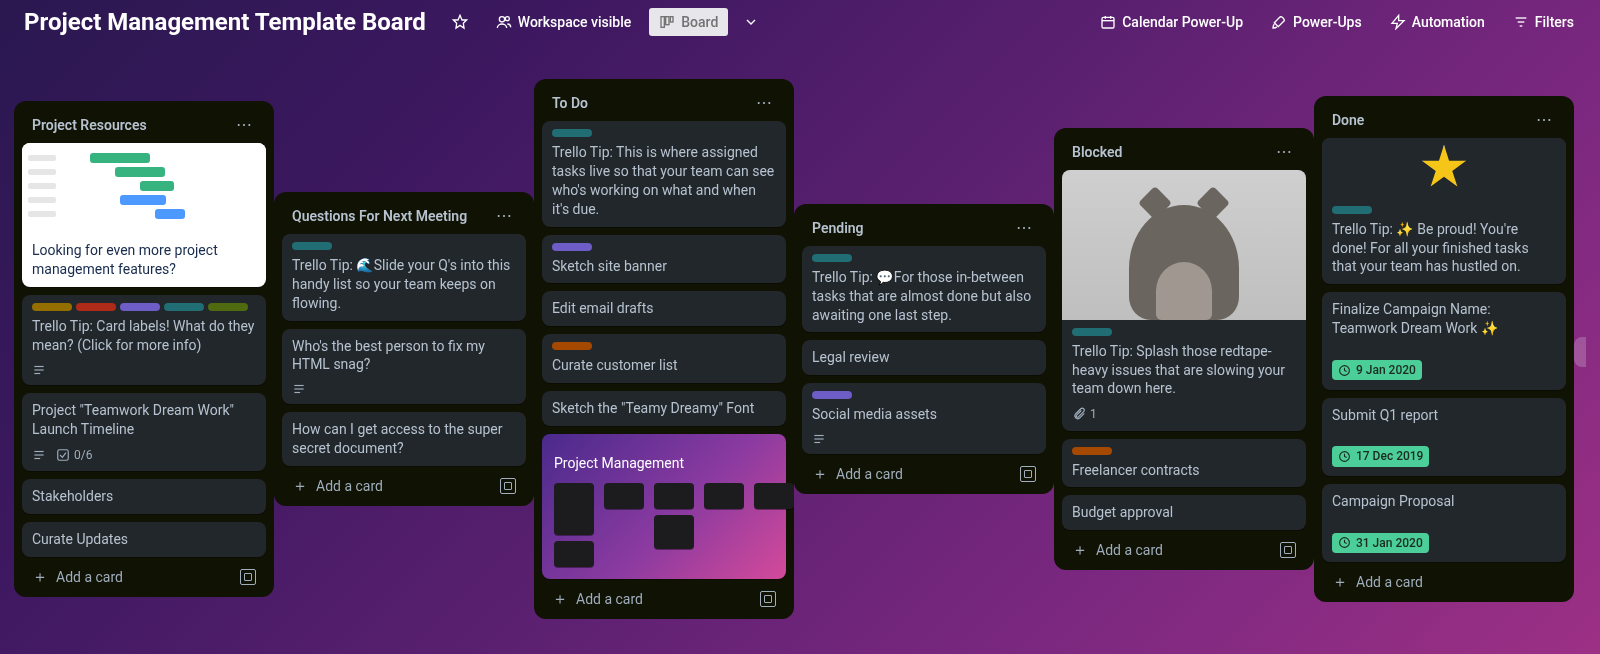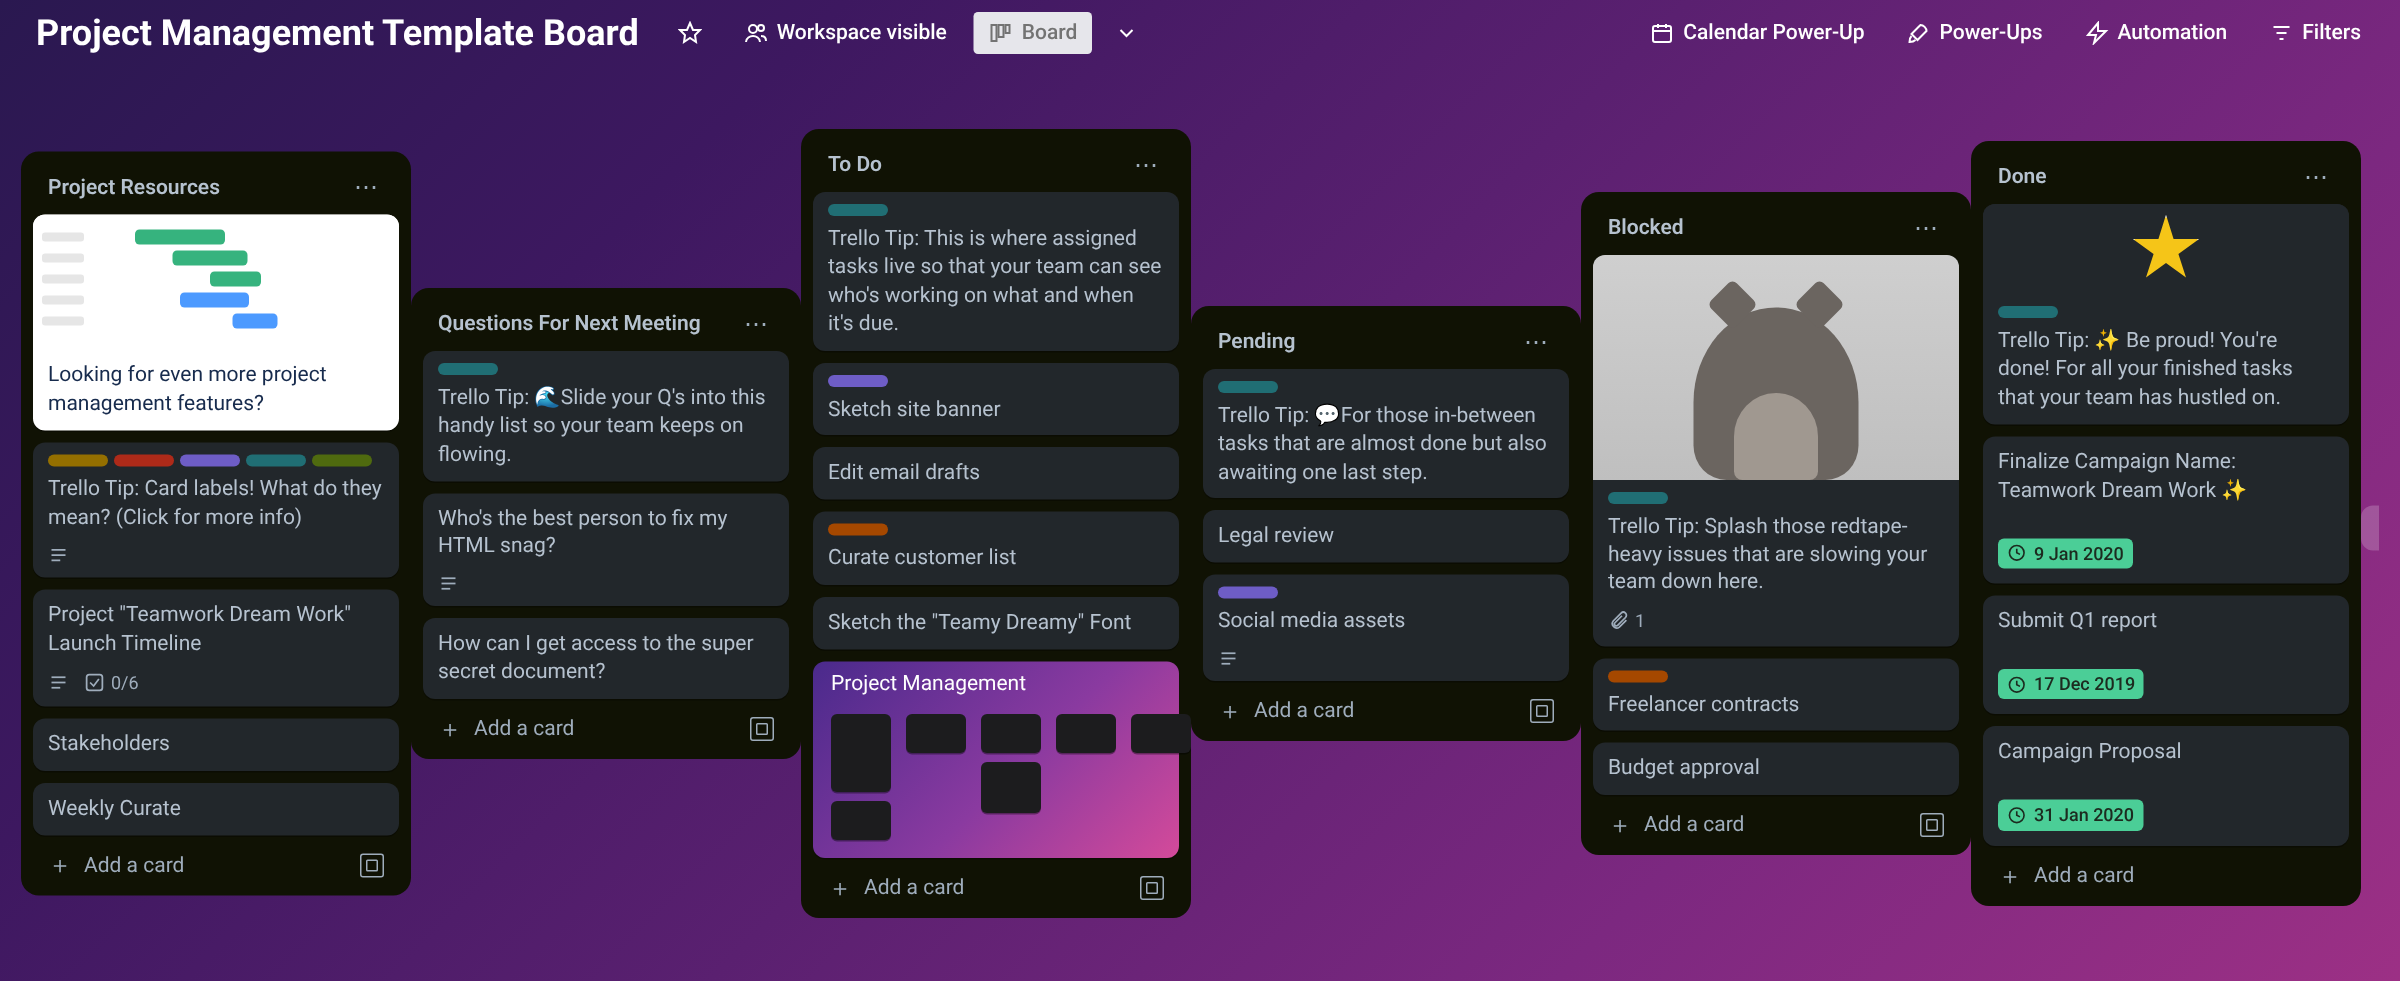--- a/index.html
+++ b/index.html
@@ -102,21 +102,21 @@
     cursor: pointer;
     box-shadow: 0 1px 0 rgba(0,0,0,0.3);
   }
   .card.white {
     background: #fff;
     color: #172b4d;
   }
   .card.pm-gradient {
     background: linear-gradient(135deg, #4a2a8c 0%, #8a3aa0 55%, #d44a9a 100%);
     color: #fff;
-    padding: 6px 12px 12px;
+    padding: 20px 12px 12px;
   }
   .labels {
     display: flex;
     gap: 4px;
     margin-bottom: 6px;
   }
   .label {
     height: 8px;
     width: 40px;
     border-radius: 4px;
@@ -382,21 +382,21 @@
           </div>
 
   </div>
         <div class="card ">
 
     <div>Stakeholders</div>
 
   </div>
         <div class="card ">
 
-    <div>Weekly Curate</div>
+    <div>Curate Updates</div>
 
   </div>
       </div>
       <div class="add-card">
         <span class="plus">＋</span>
         <span>Add a card</span>
         <span class="tmpl-icon"></span>
       </div>
     </div>
     <div class="list">

